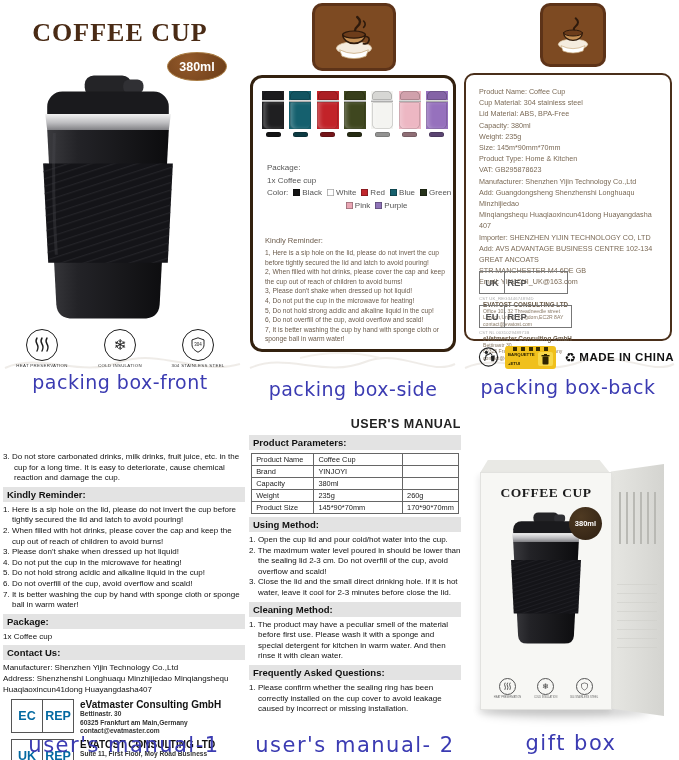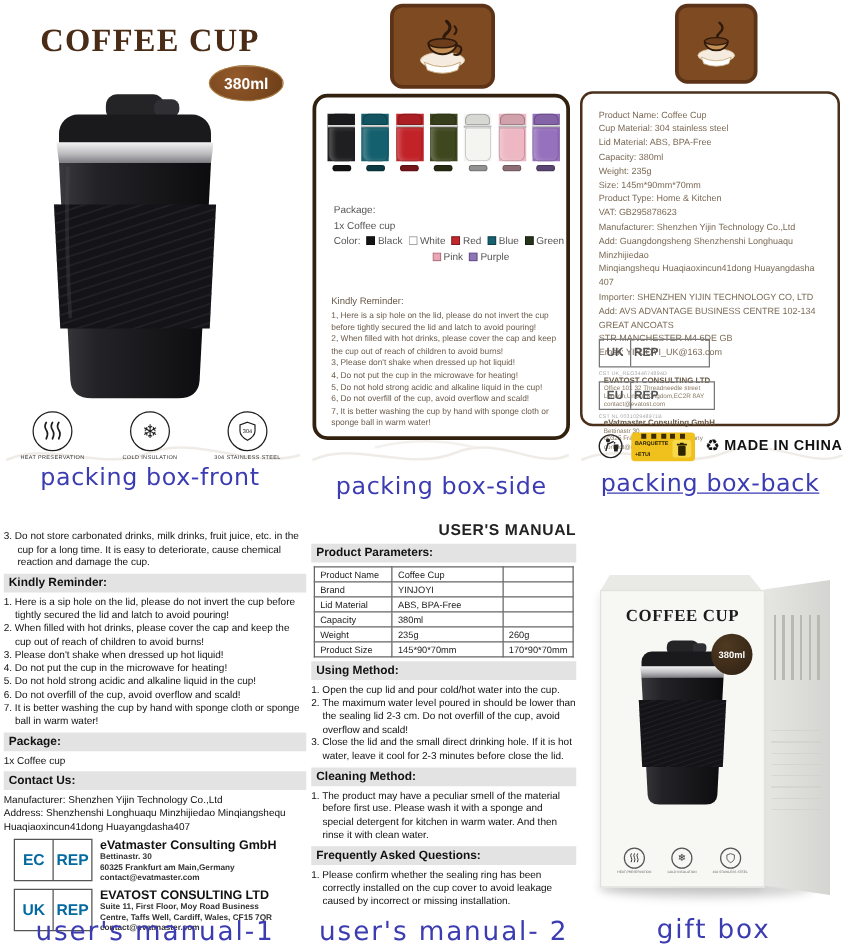--- a/index.html
+++ b/index.html
@@ -384,24 +384,24 @@
             <rect x="0.5" y="1" width="8" height="1.4" fill="#2e2400"></rect>
             <rect x="3" y="0" width="3" height="1.2" fill="#2e2400"></rect>
           </svg>
       </div>
     </div>
     <div class="madein">
       <span class="recycle">♻</span>
       <span>MADE IN CHINA</span>
     </div>
   </div>
-  <div class="caption" style="left:464px;top:376px;width:208px;text-decoration:underline;">packing box-back</div>
+  <div class="caption" style="left:464px;top:376px;width:208px;">packing box-back</div>
 
   <div class="manual" id="manual1">
-    <div class="mitem" style="padding-left:11px;text-indent:-11px;">3. Do not store carbonated drinks, milk drinks, fruit juice, etc. in the cup for a long time. It is easy to deteriorate, cause chemical reaction and damage the cup.</div>
+    <div class="mitem" style="padding-left:11px;text-indent:-11px;margin-top:28px;">3. Do not store carbonated drinks, milk drinks, fruit juice, etc. in the cup for a long time. It is easy to deteriorate, cause chemical reaction and damage the cup.</div>
     <div class="secbar">Kindly Reminder:</div>
     <div class="mitem">1. Here is a sip hole on the lid, please do not invert the cup before tightly secured the lid and latch to avoid pouring!</div>
     <div class="mitem">2. When filled with hot drinks, please cover the cap and keep the cup out of reach of children to avoid burns!</div>
     <div class="mitem">3. Please don't shake when dressed up hot liquid!</div>
     <div class="mitem">4. Do not put the cup in the microwave for heating!</div>
     <div class="mitem">5. Do not hold strong acidic and alkaline liquid in the cup!</div>
     <div class="mitem">6. Do not overfill of the cup, avoid overflow and scald!</div>
     <div class="mitem">7. It is better washing the cup by hand with sponge cloth or sponge ball in warm water!</div>
     <div class="secbar">Package:</div>
     <div class="mtext">1x Coffee cup</div>
@@ -442,25 +442,20 @@
     <table class="params">
       <tbody>
           <tr>
             <td>Product Name</td>
             <td>Coffee Cup</td>
             <td></td>
           </tr>
       <tr>
             <td>Brand</td>
             <td>YINJOYI</td>
-            <td></td>
-          </tr>
-      <tr>
-            <td>Lid Material</td>
-            <td>ABS, BPA-Free</td>
             <td></td>
           </tr>
       <tr>
             <td>Capacity</td>
             <td>380ml</td>
             <td></td>
           </tr>
       <tr>
             <td>Weight</td>
             <td>235g</td>

